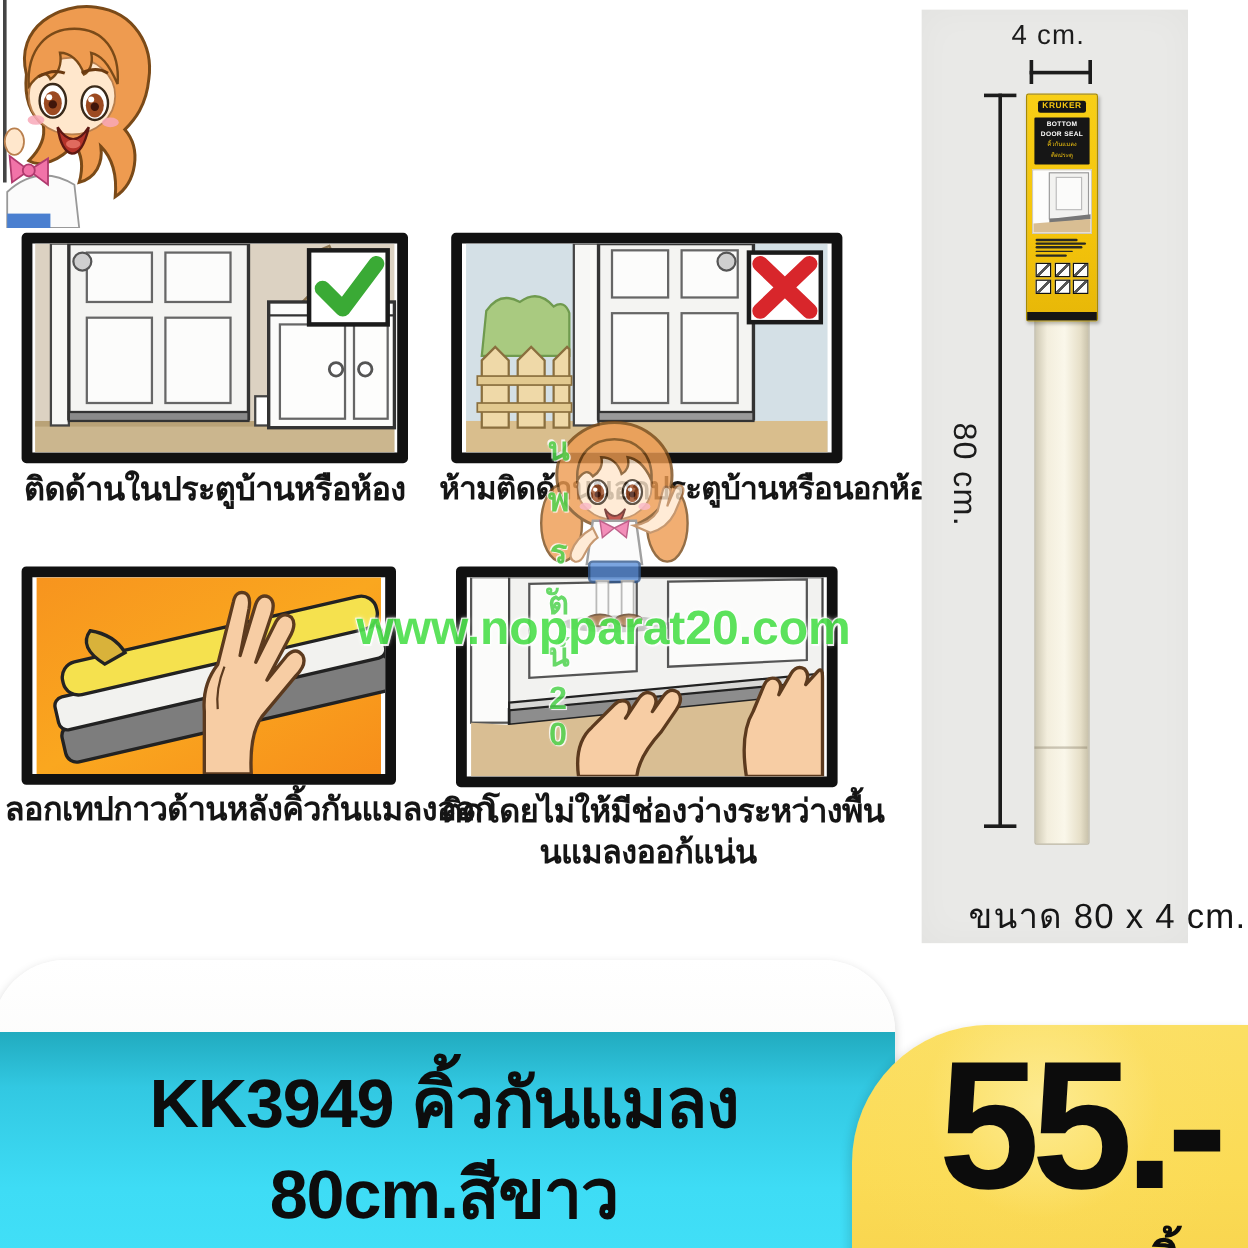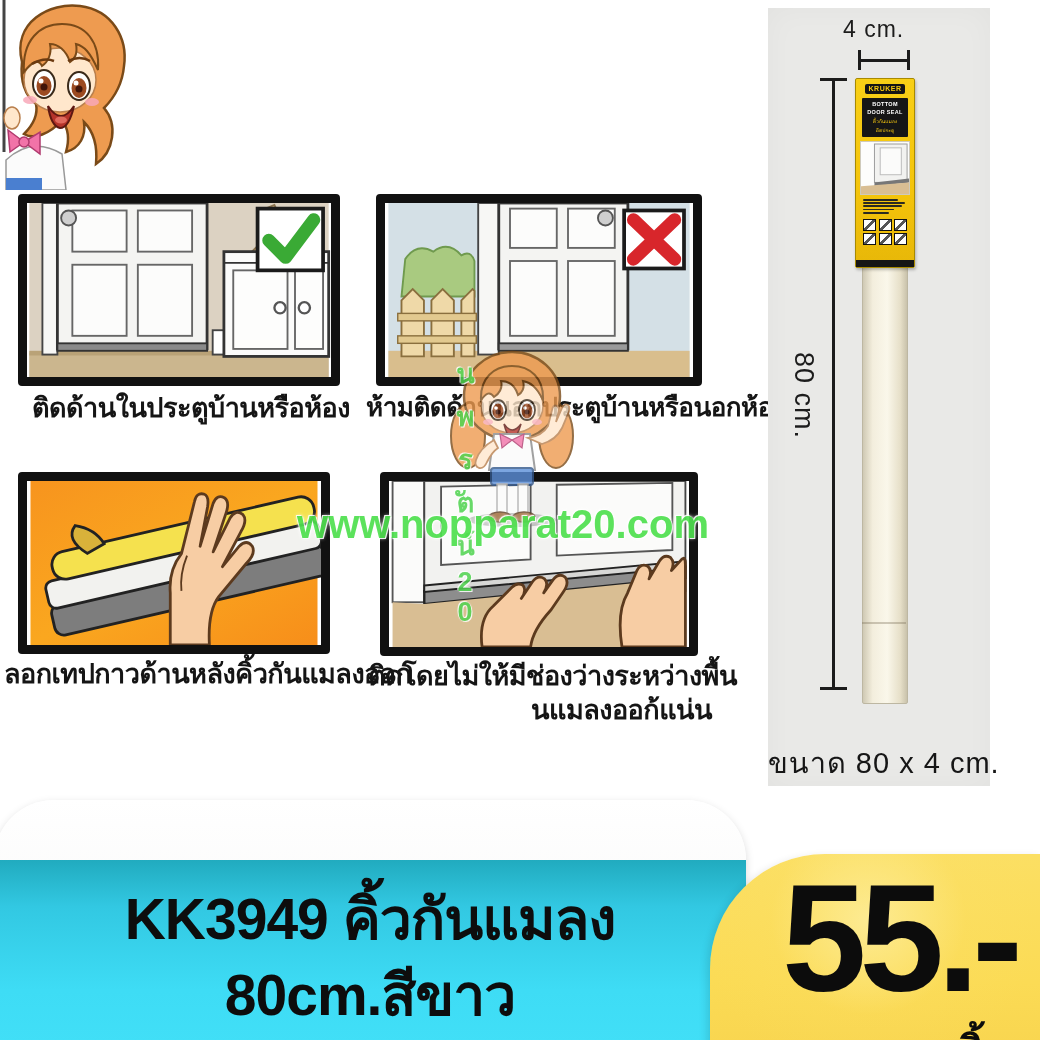--- a/index.html
+++ b/index.html
@@ -8,21 +8,21 @@
     font-family:"Liberation Sans","DejaVu Sans",sans-serif;color:#111;
   }
 
   
   .panel{
     position:absolute;background:#fff;border:9px solid #111;border-radius:4px;
     box-sizing:border-box;overflow:hidden;
   }
   .panel svg{display:block;width:100%;height:100%;}
   .caption{
-    position:absolute;text-align:right;font-weight:700;font-size:27px;
+    position:absolute;text-align:center;font-weight:700;font-size:27px;
     letter-spacing:-0.5px;color:#151515;line-height:1.2;white-space:nowrap;
   }
 
   
   .wm-url{
     position:absolute;left:288px;top:502px;width:430px;text-align:center;
     font-size:40px;font-weight:700;color:#4FE04F;opacity:.92;letter-spacing:0px;
     text-shadow:0 0 2px #fff,0 0 4px #fff,1px 1px 0 #ffffff,-1px -1px 0 #ffffff;
     white-space:nowrap;
   }
@@ -42,21 +42,21 @@
     box-shadow:inset 0 0 30px rgba(0,0,0,0.03);
   }
   .dim-label{position:absolute;font-size:23px;color:#1c1c1c;letter-spacing:1px;}
   .dim-line{position:absolute;background:#1c1c1c;}
   .dim-label-vert{
     position:absolute;left:788px;top:352px;font-size:27px;color:#1c1c1c;
     writing-mode:vertical-rl;letter-spacing:1px;
   }
   .size-caption{
     position:absolute;left:768px;top:740px;width:222px;text-align:center;
-    font-size:29px;color:#161616;letter-spacing:1px;white-space:nowrap;
+    font-size:29px;color:#161616;letter-spacing:1px;white-space:nowrap;padding-left:39px;
   }
   .strip{
     position:absolute;left:862px;top:90px;width:44px;height:612px;
     background:linear-gradient(90deg,#cfc9b4 0%,#f3eedd 22%,#faf7ea 55%,#e6dfc8 85%,#c9c2ab 100%);
     border:1px solid #bdb7a2;border-radius:2px;
   }
   .strip-joint{position:absolute;left:862px;top:622px;width:44px;height:2px;background:rgba(120,110,85,.35);}
   .pkg{
     position:absolute;left:855px;top:78px;width:60px;height:190px;
     background:linear-gradient(180deg,#f8cf16 0%,#f4c40b 60%,#e7b708 100%);

